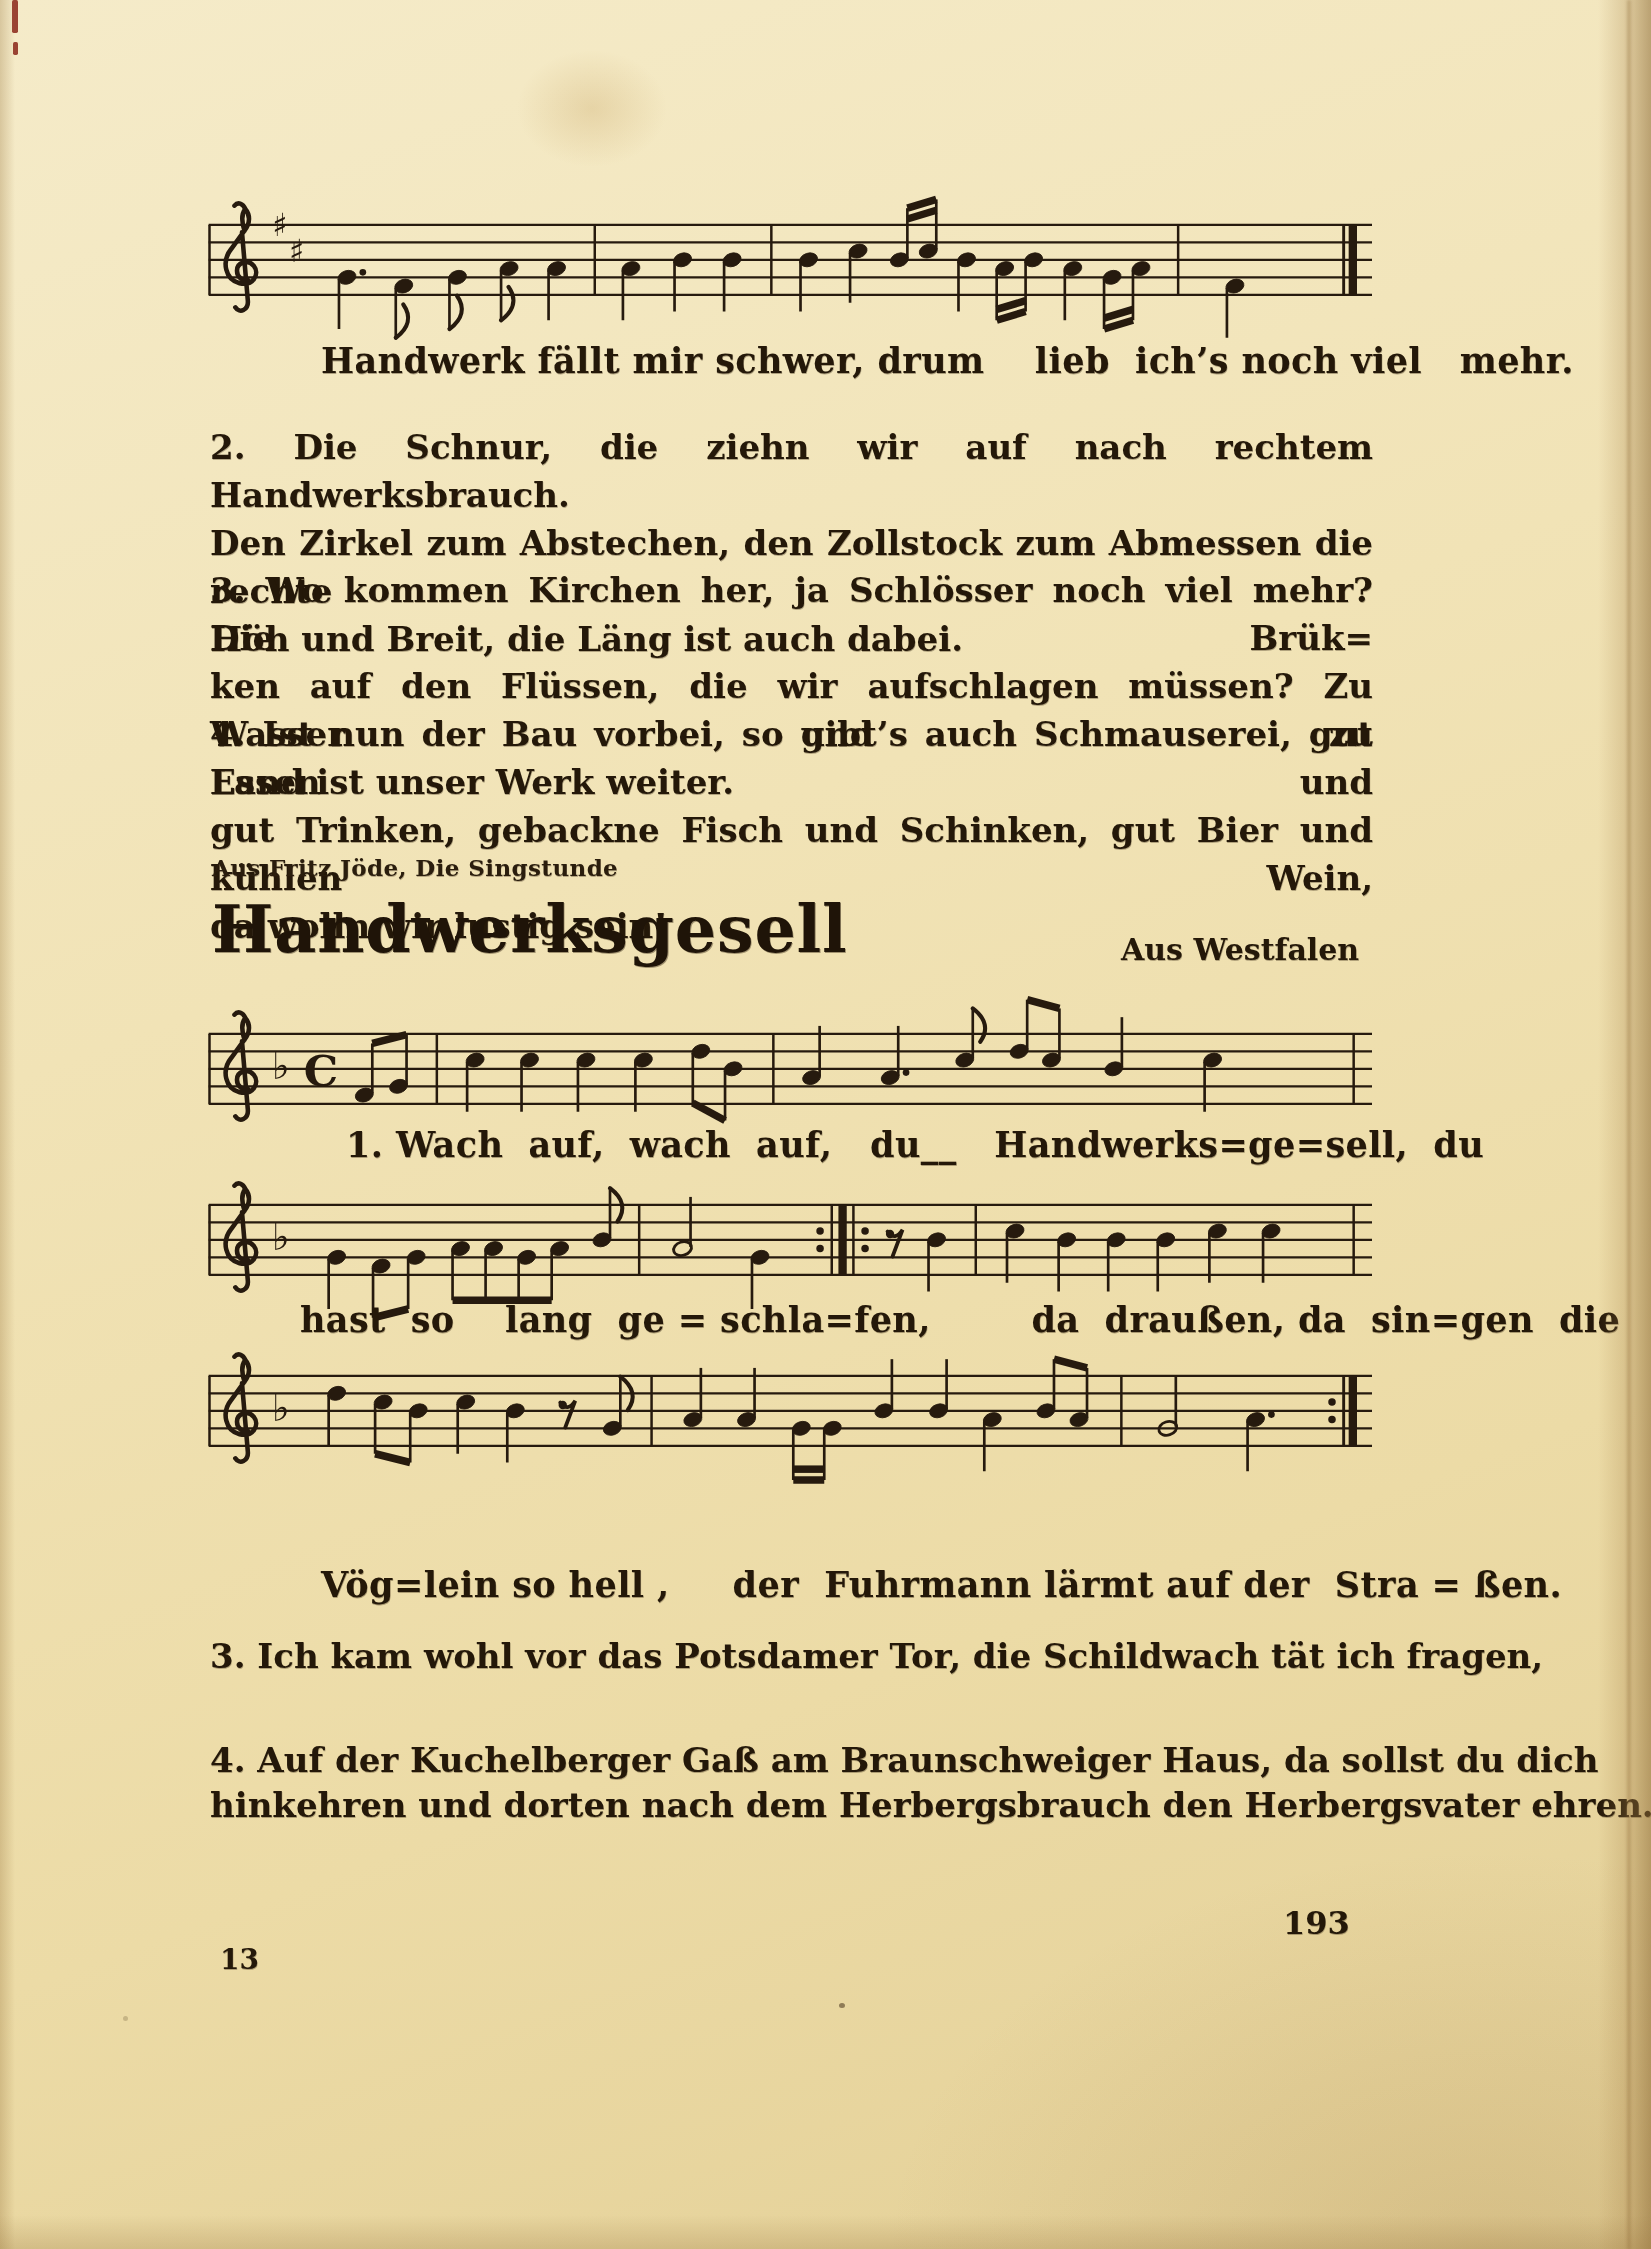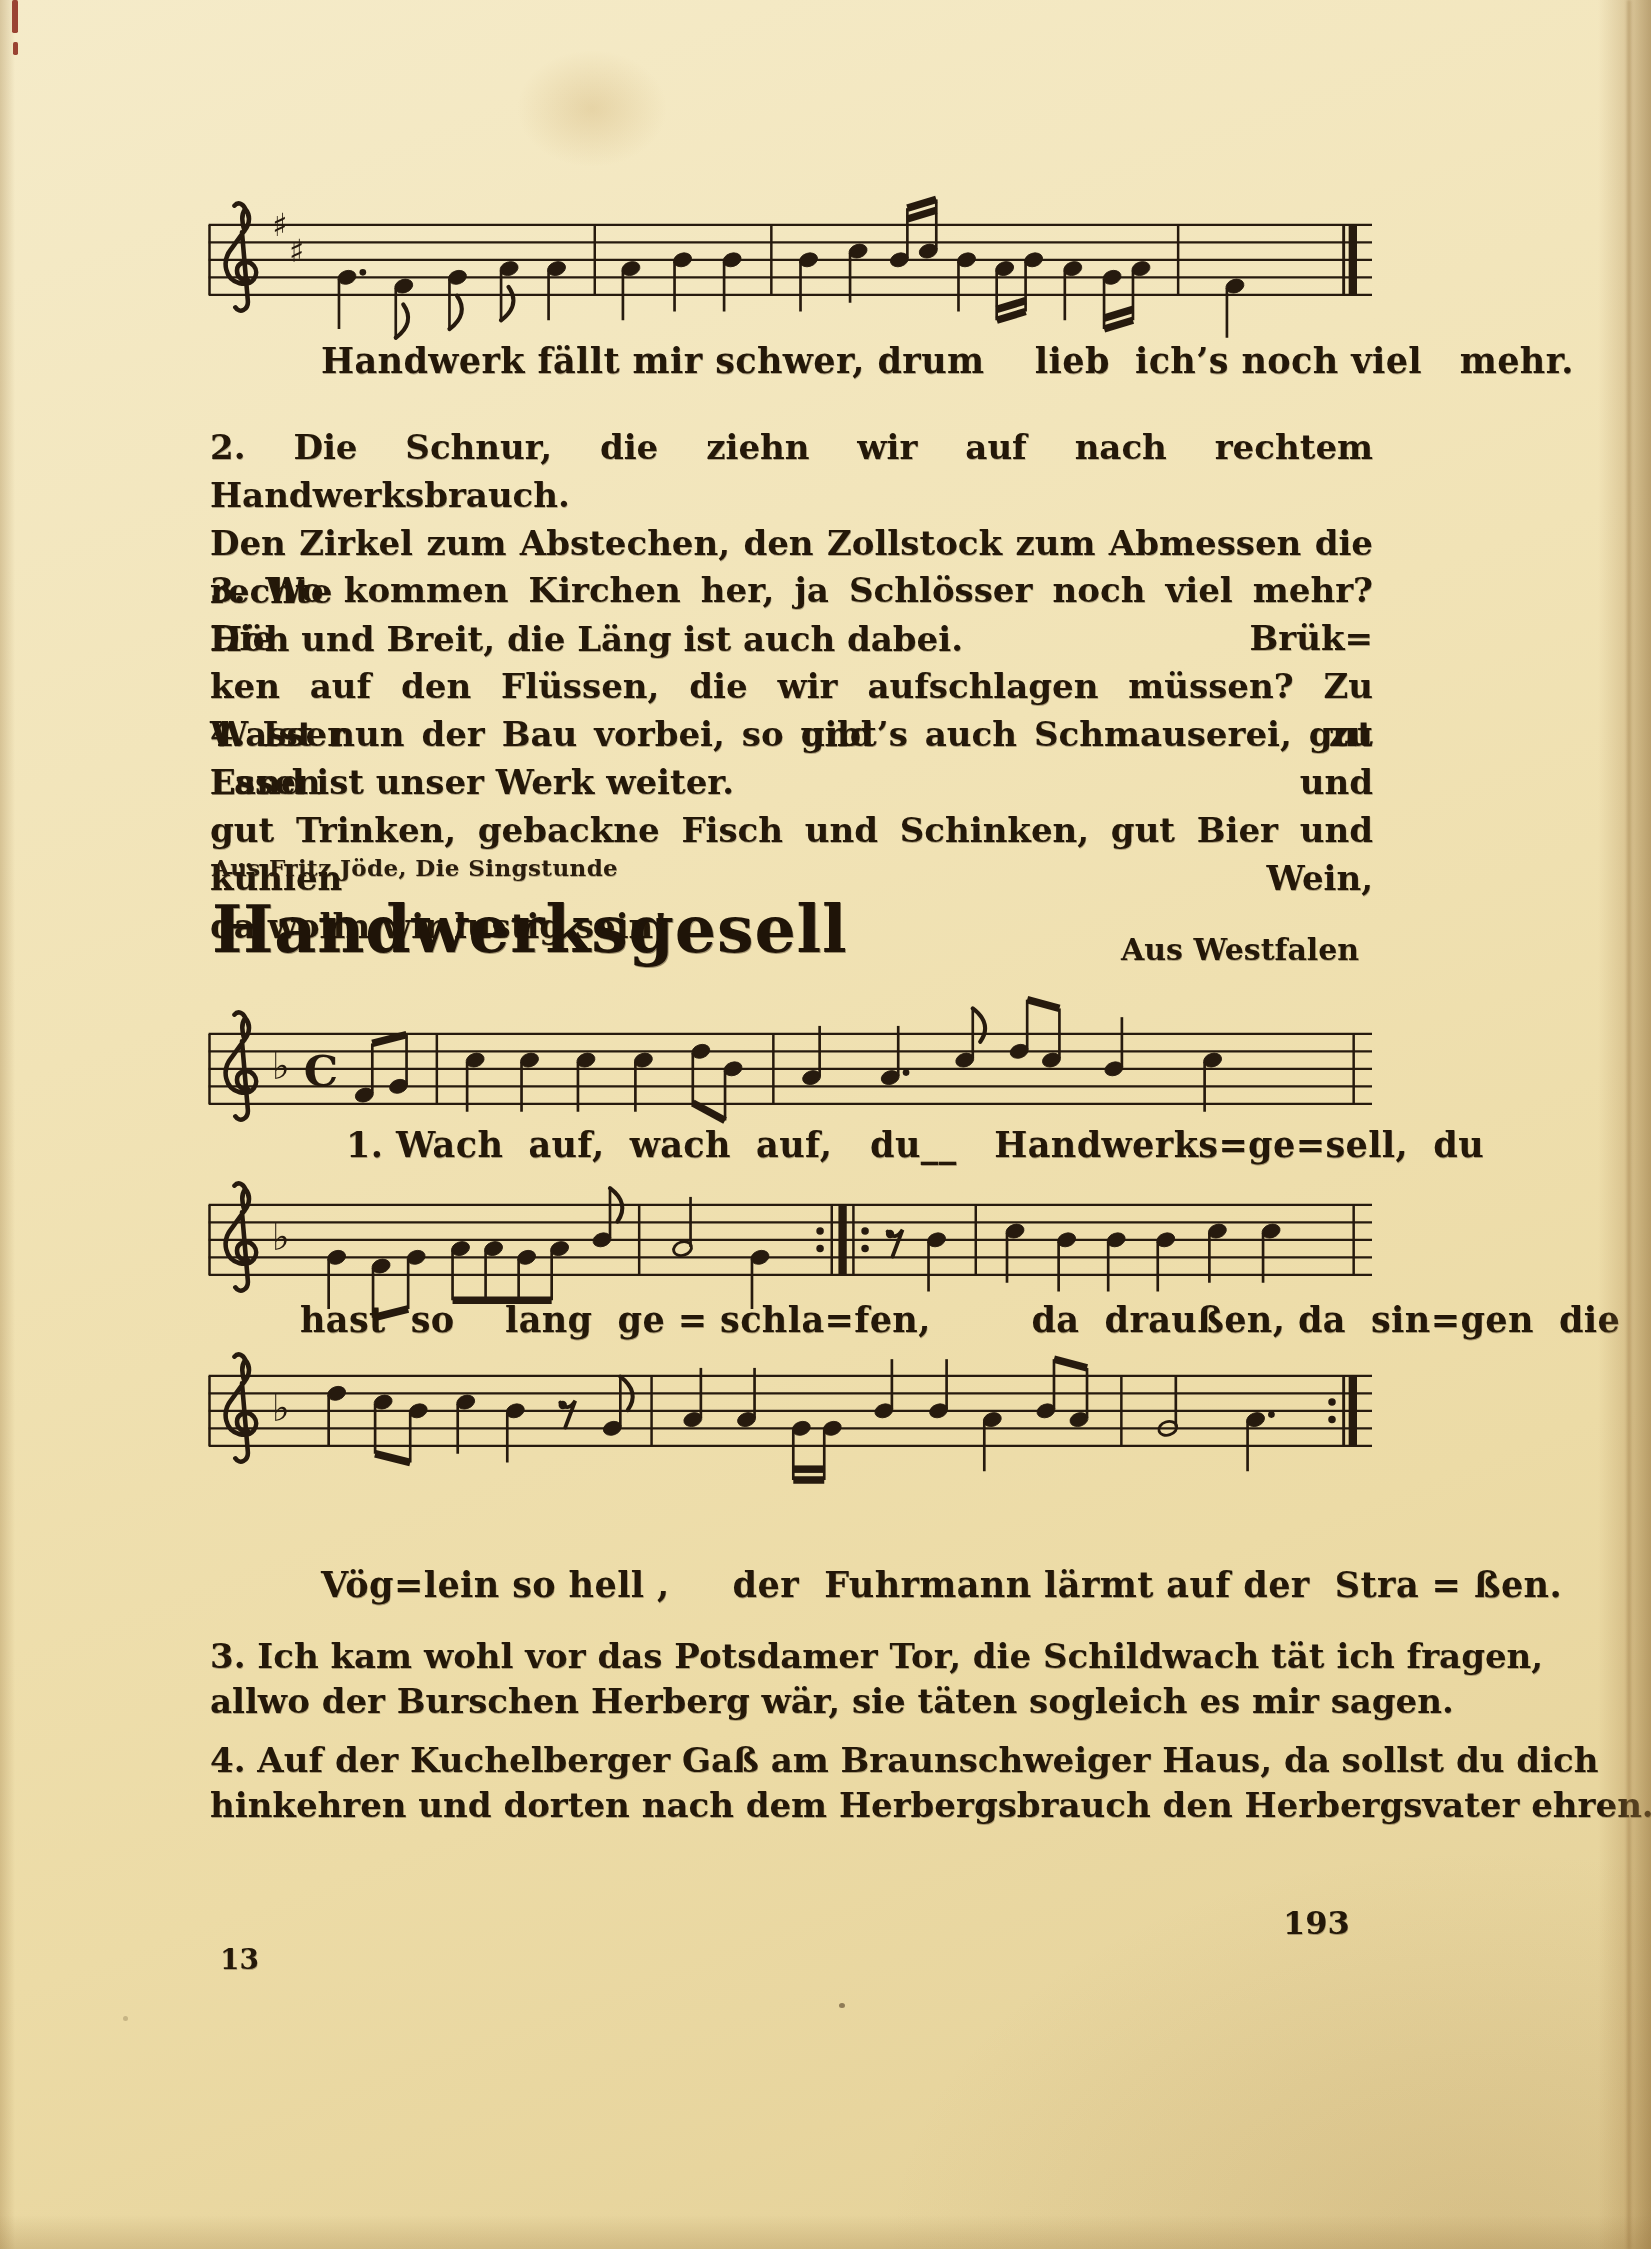--- a/index.html
+++ b/index.html
@@ -305,21 +305,20 @@
       <circle cx="1285.295" cy="101.5" r="4" fill="#261a0e"></circle>
       <circle cx="1358" cy="86.5" r="4.5" fill="#261a0e"></circle>
       <circle cx="1358" cy="107.5" r="4.5" fill="#261a0e"></circle>
       <line x1="1372" y1="55" x2="1372" y2="139" stroke="#261a0e" stroke-width="3.5"></line>
       <line x1="1383" y1="55" x2="1383" y2="139" stroke="#261a0e" stroke-width="10"></line>
     </svg>
   <div class="lyric" style="left:321px;top:1528px;margin-top:36px;">Vög=lein so hell ,     der  Fuhrmann lärmt auf der  Stra = ßen.</div>
 
   <div class="verse v2" style="top:1634px;">
     <div class="ln">3. Ich kam wohl vor das Potsdamer Tor, die Schildwach tät ich fragen,</div>
-    <div class="ln">allwo der Burschen Herberg wär, sie täten sogleich es mir sagen.</div>
   </div>
   <div class="verse v2" style="top:1738px;">
     <div class="ln">4. Auf der Kuchelberger Gaß am Braunschweiger Haus, da sollst du dich</div>
     <div class="ln">hinkehren und dorten nach dem Herbergsbrauch den Herbergsvater ehren.</div>
   </div>
 
   <div class="pagenum" style="left:1283px;top:1904px;font-size:32px;">193</div>
   <div class="pagenum" style="left:220px;top:1943px;font-size:28px;">13</div>
 
   <div class="edge-right"></div>

